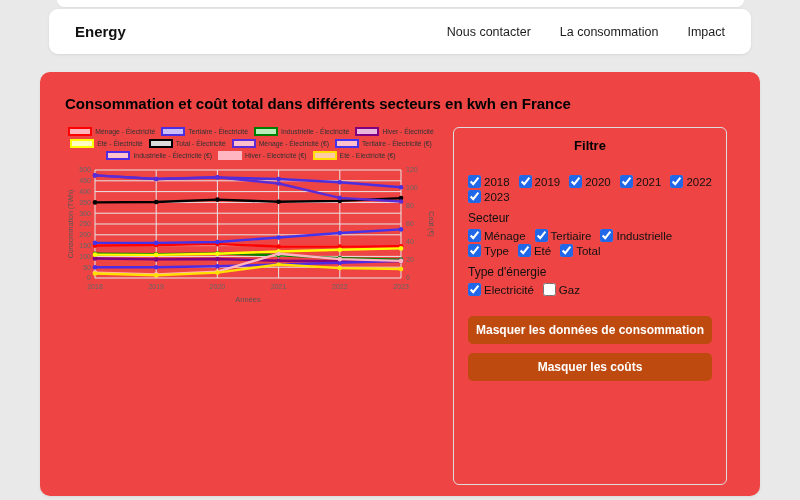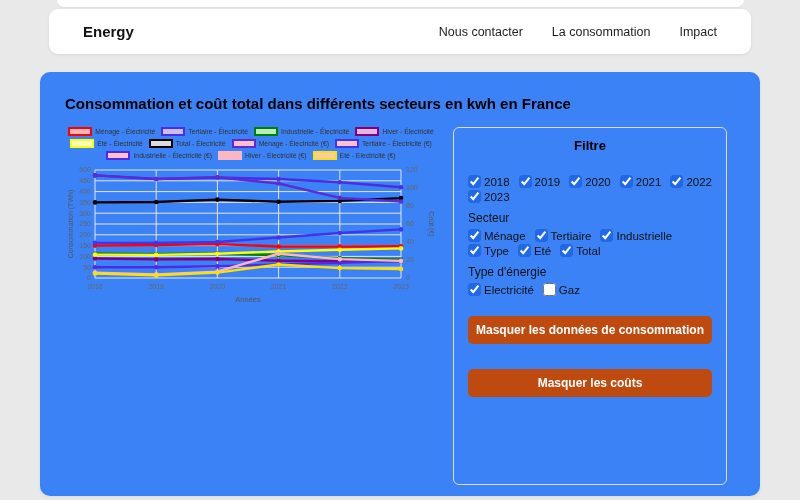--- a/index.html
+++ b/index.html
@@ -1,44 +1,44 @@
 <!DOCTYPE html>
 <html><head>
 <meta charset="utf-8">
 <style>
   html,body{margin:0;padding:0;width:800px;height:500px;overflow:hidden;
     background:#e9e9e9;font-family:"Liberation Sans",sans-serif;}
   .top-sliver{position:absolute;left:57px;top:0;width:687px;height:7px;background:#fff;
     border-radius:0 0 8px 8px;box-shadow:0 1px 2px rgba(0,0,0,.05);}
   .header-card{position:absolute;left:49px;top:9px;width:702px;height:45px;background:#fff;
     border-radius:9px;box-shadow:0 1px 3px rgba(0,0,0,.07);display:flex;align-items:center;
-    justify-content:space-between;padding:0 34px;box-sizing:border-box;}
+    justify-content:space-between;padding:0 26px;box-sizing:border-box;}
   .brand{font-weight:bold;font-size:15px;color:#111;}
   .nav{display:flex;gap:29px;}
   .nav span{font-size:12.5px;color:#1c1c1c;cursor:pointer;}
-  .main-card{position:absolute;left:40px;top:72px;width:720px;height:424px;background:#3b82f6;
+  .main-card{position:absolute;left:40px;top:72px;width:720px;height:424px;background:#ef4444;
     border-radius:10px;box-shadow:0 1px 3px rgba(0,0,0,.07);box-sizing:border-box;
     padding:23px 33px 0 25px;overflow:hidden;}
   .page-title{font-size:15px;font-weight:bold;color:#000;margin:0 0 15px 0;}
   .content{display:flex;gap:16px;}
   .chart-col{width:372px;flex:0 0 372px;}
   .legend{display:flex;flex-wrap:wrap;justify-content:center;column-gap:6px;row-gap:3px;
     margin-bottom:4px;}
   .legend-item{display:flex;align-items:center;gap:3px;white-space:nowrap;cursor:pointer;}
   .legend-swatch{display:inline-block;width:20px;height:5px;border-style:solid;border-width:2.5px;}
   .legend-label{font-size:6.8px;color:#333;}
   .filter-panel{flex:1;border:1px solid #ddd;border-radius:6px;height:358px;
     padding:10px 14px;box-sizing:border-box;}
   .filter-title{text-align:center;font-size:13px;font-weight:bold;color:#000;margin-bottom:22px;}
   .group-label{font-size:12px;color:#111;margin:8px 0 4px 0;}
   .options{display:flex;flex-wrap:wrap;column-gap:9px;row-gap:2px;align-items:center;}
   .opt{display:flex;align-items:center;white-space:nowrap;cursor:pointer;}
   .opt input{width:13px;height:13px;margin:0 3px 0 0;accent-color:#2168e8;}
   .opt span{font-size:11.5px;color:#111;}
-  .btn{display:block;width:100%;margin-top:25px;background:#bf4a0f;color:#fff;border:none;
+  .btn{display:block;width:100%;margin-top:9px;background:#bf4a0f;color:#fff;border:none;
     border-radius:5px;font-family:inherit;font-size:12px;font-weight:bold;padding:7px 4px;
     cursor:pointer;}
   .btn.first{margin-top:20px;}
   svg text{font-family:"Liberation Sans",sans-serif;}
 </style>
 </head>
 <body>
 
 <div class="top-sliver"></div>
 

